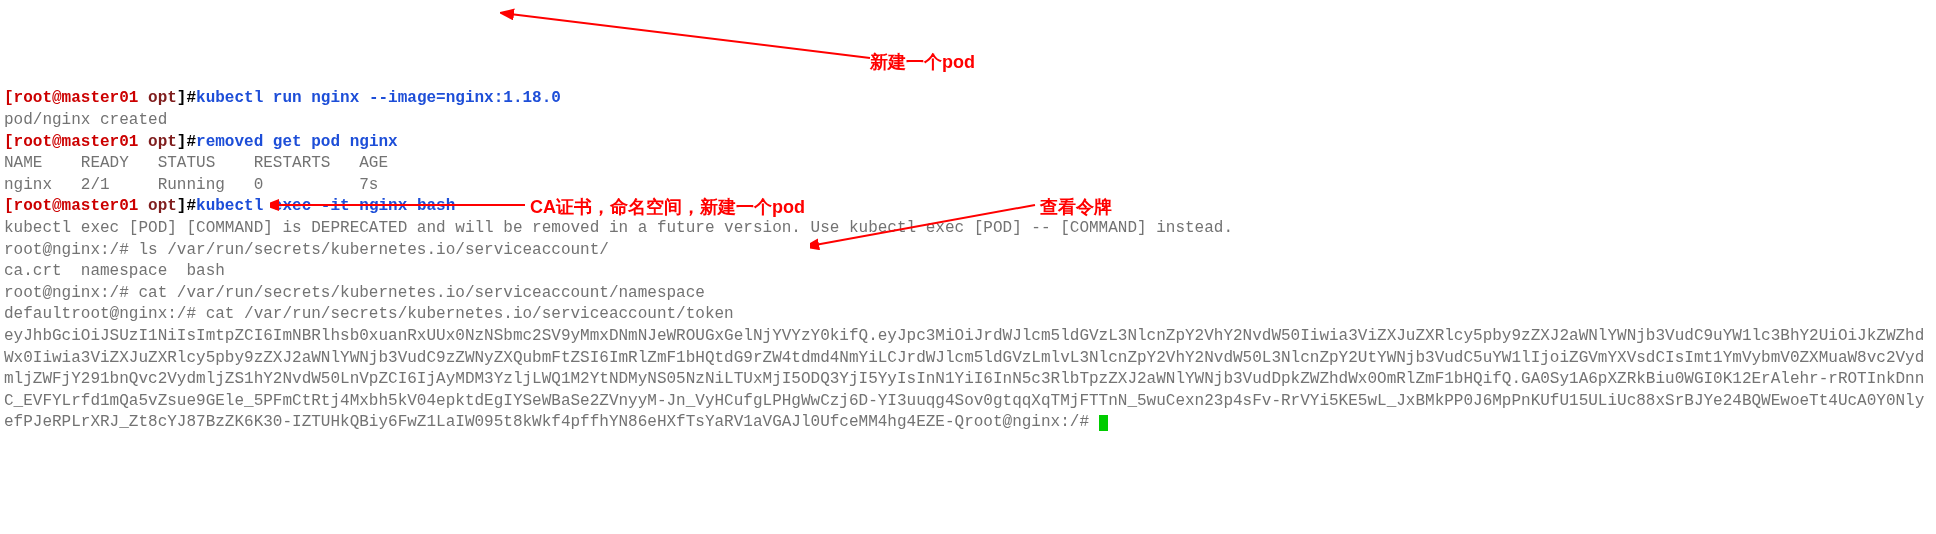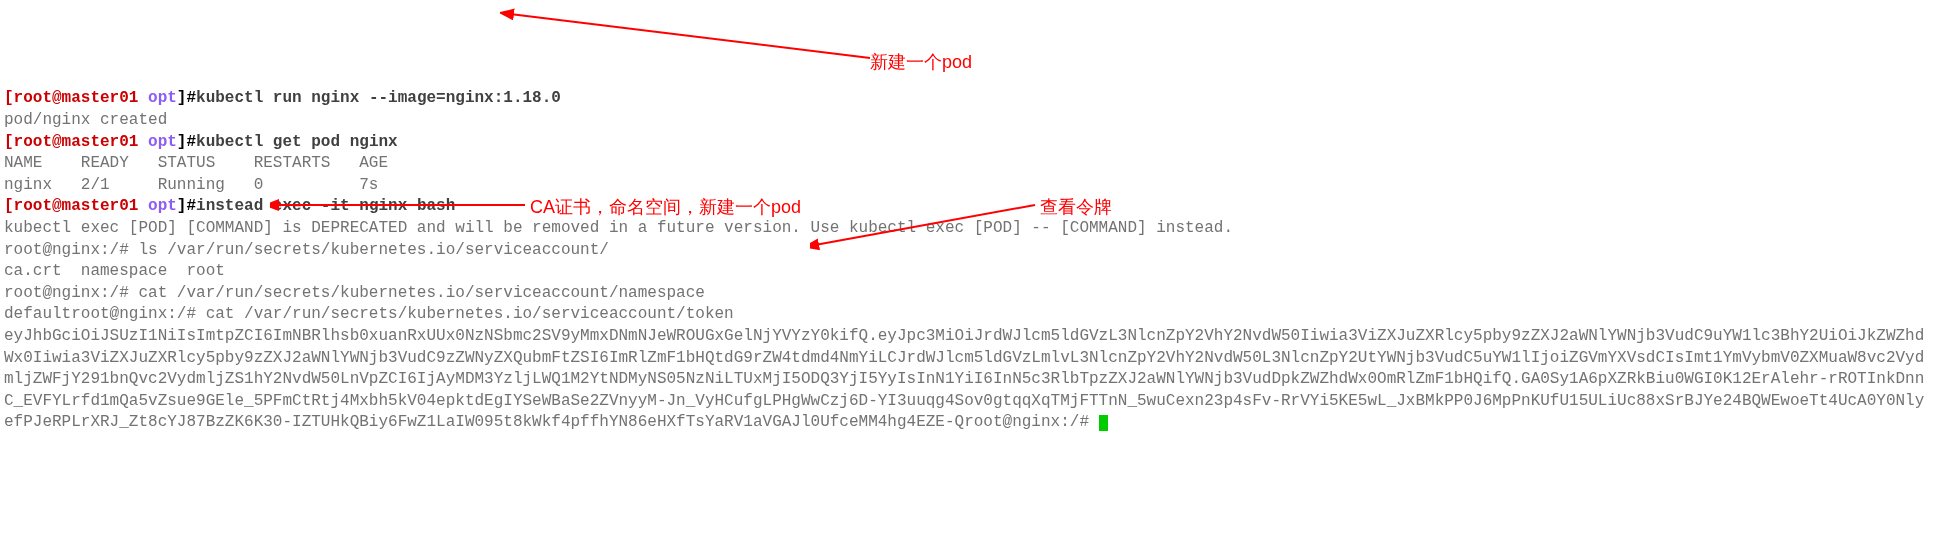--- a/index.html
+++ b/index.html
@@ -9,57 +9,58 @@
       background: #ffffff;
       color: #000000;
       white-space: pre-wrap;
       word-break: break-all;
       line-height: 1.35;
       padding: 2px 4px;
       position: relative;
       width: 1936px;
     }
     .prompt-user { color: #cc0000; font-weight: bold; font-family: Liberation Mono, monospace; }
-    .prompt-path { color: #8b5cf6; font-weight: bold; }
+    .prompt-path { color: #7f1d1d; font-weight: bold; }
     .prompt-sep { color: #000000; font-weight: bold; }
-    .cmd { color: #404040; font-weight: bold; }
+    .cmd { color: #1d4ed8; font-weight: bold; }
     .out { color: #737373; }
     .cursor {
       display: inline-block;
       width: 9px;
       height: 16px;
       background: #00cc00;
       vertical-align: text-bottom;
     }
     .annotation {
       position: absolute;
       color: #ff0000;
       font-family: "SimSun", "Microsoft YaHei", sans-serif;
       font-size: 18px;
       pointer-events: none;
+      font-weight: bold;
     }
     .arrow {
       position: absolute;
       pointer-events: none;
     }
   </style>
 </head>
 <body>
 
 
 
 <div><span class="prompt-user">[root@master01 </span><span class="prompt-path">opt</span><span class="prompt-sep">]#</span><span class="cmd">kubectl run nginx --image=nginx:1.18.0</span>
 <span class="out">pod/nginx created</span>
-<span class="prompt-user">[root@master01 </span><span class="prompt-path">opt</span><span class="prompt-sep">]#</span><span class="cmd">kubectl get pod nginx</span>
+<span class="prompt-user">[root@master01 </span><span class="prompt-path">opt</span><span class="prompt-sep">]#</span><span class="cmd">removed get pod nginx</span>
 <span class="out">NAME    READY   STATUS    RESTARTS   AGE</span>
 <span class="out">nginx   2/1     Running   0          7s</span>
-<span class="prompt-user">[root@master01 </span><span class="prompt-path">opt</span><span class="prompt-sep">]#</span><span class="cmd">instead exec -it nginx bash</span>
+<span class="prompt-user">[root@master01 </span><span class="prompt-path">opt</span><span class="prompt-sep">]#</span><span class="cmd">kubectl exec -it nginx bash</span>
 <span class="out">kubectl exec [POD] [COMMAND] is DEPRECATED and will be removed in a future version. Use kubectl exec [POD] -- [COMMAND] instead.</span>
 <span class="out">root@nginx:/# ls /var/run/secrets/kubernetes.io/serviceaccount/</span>
-<span class="out">ca.crt  namespace  root</span>
+<span class="out">ca.crt  namespace  bash</span>
 <span class="out">root@nginx:/# cat /var/run/secrets/kubernetes.io/serviceaccount/namespace</span>
 <span class="out">defaultroot@nginx:/# cat /var/run/secrets/kubernetes.io/serviceaccount/token</span>
 <span class="out">eyJhbGciOiJSUzI1NiIsImtpZCI6ImNBRlhsb0xuanRxUUx0NzNSbmc2SV9yMmxDNmNJeWROUGxGelNjYVYzY0kifQ.eyJpc3MiOiJrdWJlcm5ldGVzL3NlcnZpY2VhY2NvdW50Iiwia3ViZXJuZXRlcy5pby9zZXJ2aWNlYWNjb3VudC9uYW1lc3BhY2UiOiJkZWZhdWx0Iiwia3ViZXJuZXRlcy5pby9zZXJ2aWNlYWNjb3VudC9zZWNyZXQubmFtZSI6ImRlZmF1bHQtdG9rZW4tdmd4NmYiLCJrdWJlcm5ldGVzLmlvL3NlcnZpY2VhY2NvdW50L3NlcnZpY2UtYWNjb3VudC5uYW1lIjoiZGVmYXVsdCIsImt1YmVybmV0ZXMuaW8vc2VydmljZWFjY291bnQvc2VydmljZS1hY2NvdW50LnVpZCI6IjAyMDM3YzljLWQ1M2YtNDMyNS05NzNiLTUxMjI5ODQ3YjI5YyIsInN1YiI6InN5c3RlbTpzZXJ2aWNlYWNjb3VudDpkZWZhdWx0OmRlZmF1bHQifQ.GA0Sy1A6pXZRkBiu0WGI0K12ErAlehr-rROTInkDnnC_EVFYLrfd1mQa5vZsue9GEle_5PFmCtRtj4Mxbh5kV04epktdEgIYSeWBaSe2ZVnyyM-Jn_VyHCufgLPHgWwCzj6D-YI3uuqg4Sov0gtqqXqTMjFTTnN_5wuCexn23p4sFv-RrVYi5KE5wL_JxBMkPP0J6MpPnKUfU15ULiUc88xSrBJYe24BQWEwoeTt4UcA0Y0NlyefPJeRPLrXRJ_Zt8cYJ87BzZK6K30-IZTUHkQBiy6FwZ1LaIW095t8kWkf4pffhYN86eHXfTsYaRV1aVGAJl0UfceMM4hg4EZE-Qroot@nginx:/# </span><span class="cursor"></span></div>
 
 
 <div class="annotation" style="left:870px; top:50px;">新建一个pod</div>
 <svg class="arrow" style="left:500px; top:8px;" width="380" height="60">
   <defs>
       <marker id="ah1" markerWidth="10" markerHeight="10" refX="2" refY="3" orient="auto">
         <path d="M0,0 L0,6 L8,3 z" fill="#ff0000"></path>

